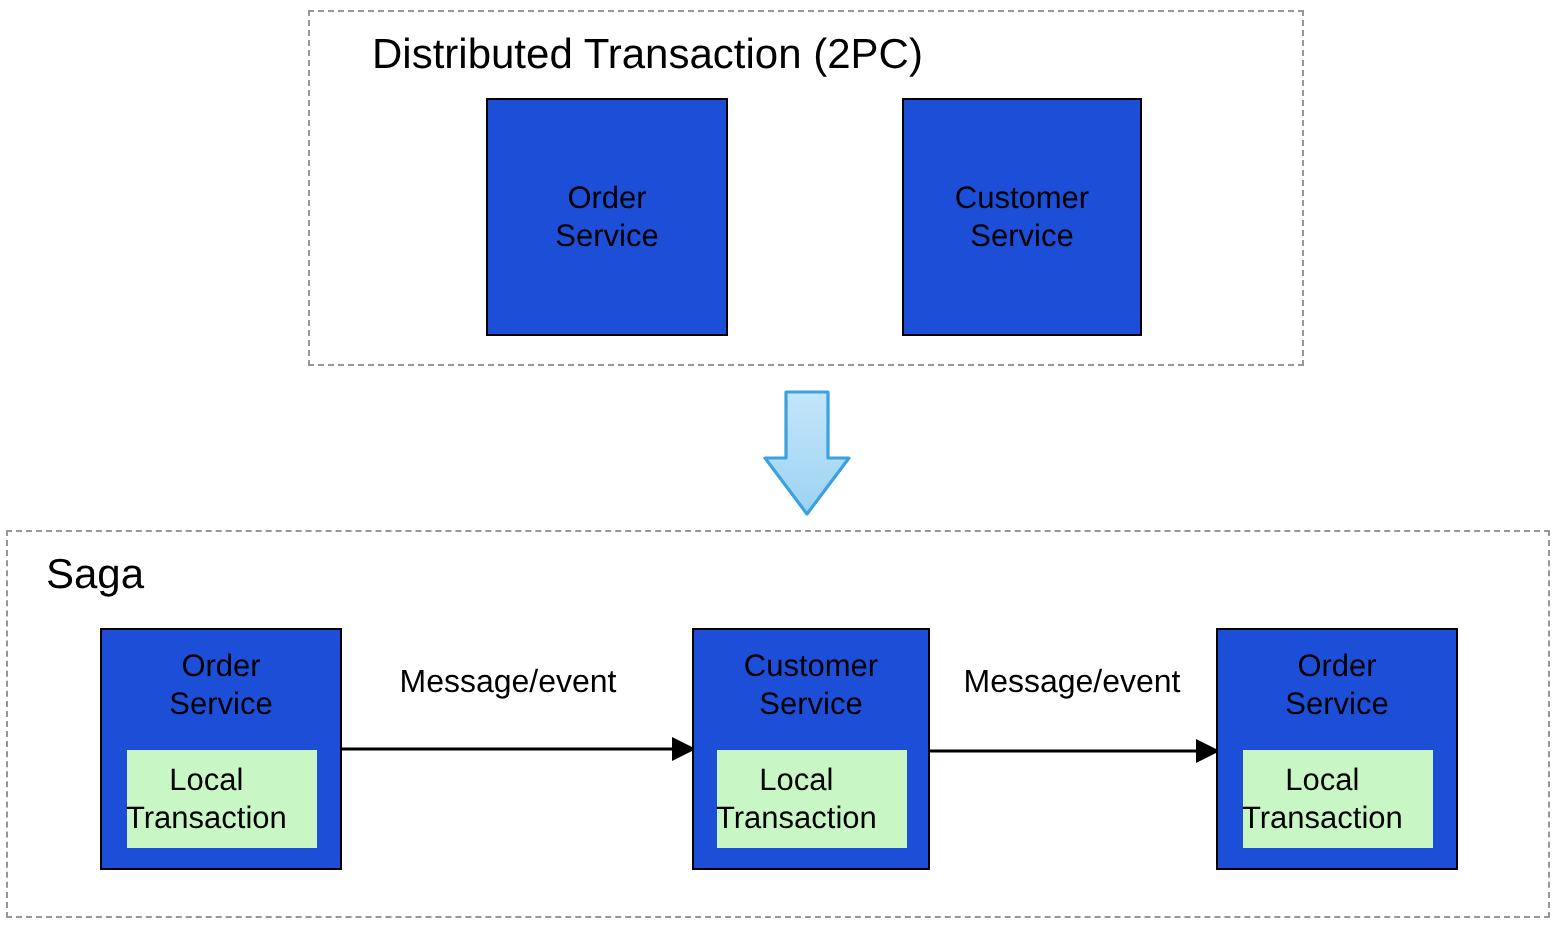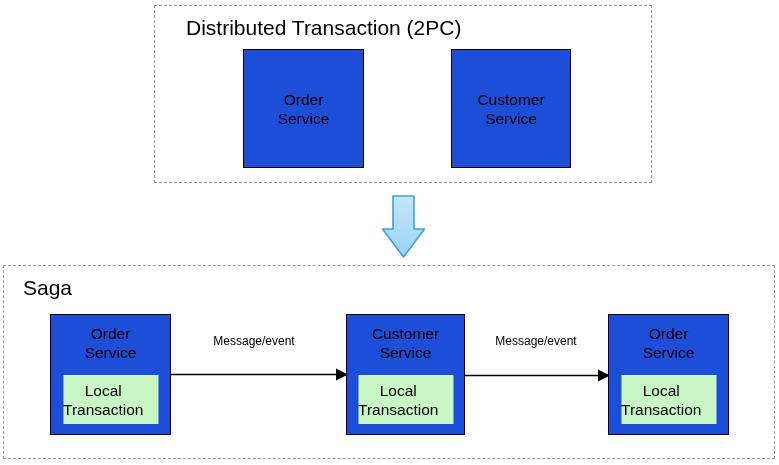--- a/index.html
+++ b/index.html
@@ -67,21 +67,21 @@
     line-height: 19px;
     white-space: pre-line;
   }
   .down-arrow { position: absolute; left: 381px; top: 195px; }
   .msg-arrow { position: absolute; }
   .msg-arrow-1 { left: 166px; top: 100px; }
   .msg-arrow-2 { left: 460px; top: 101px; }
   .msg-label {
     position: absolute;
     transform: translateX(-50%);
-    font-size: 12px;
+    font-size: 16px;
     line-height: 19px;
     white-space: nowrap;
     text-align: right;
   }
   .msg-label-1 { left: 250px; top: 66px; }
   .msg-label-2 { left: 532px; top: 66px; }
 </style>
 </head>
 <body>
 

